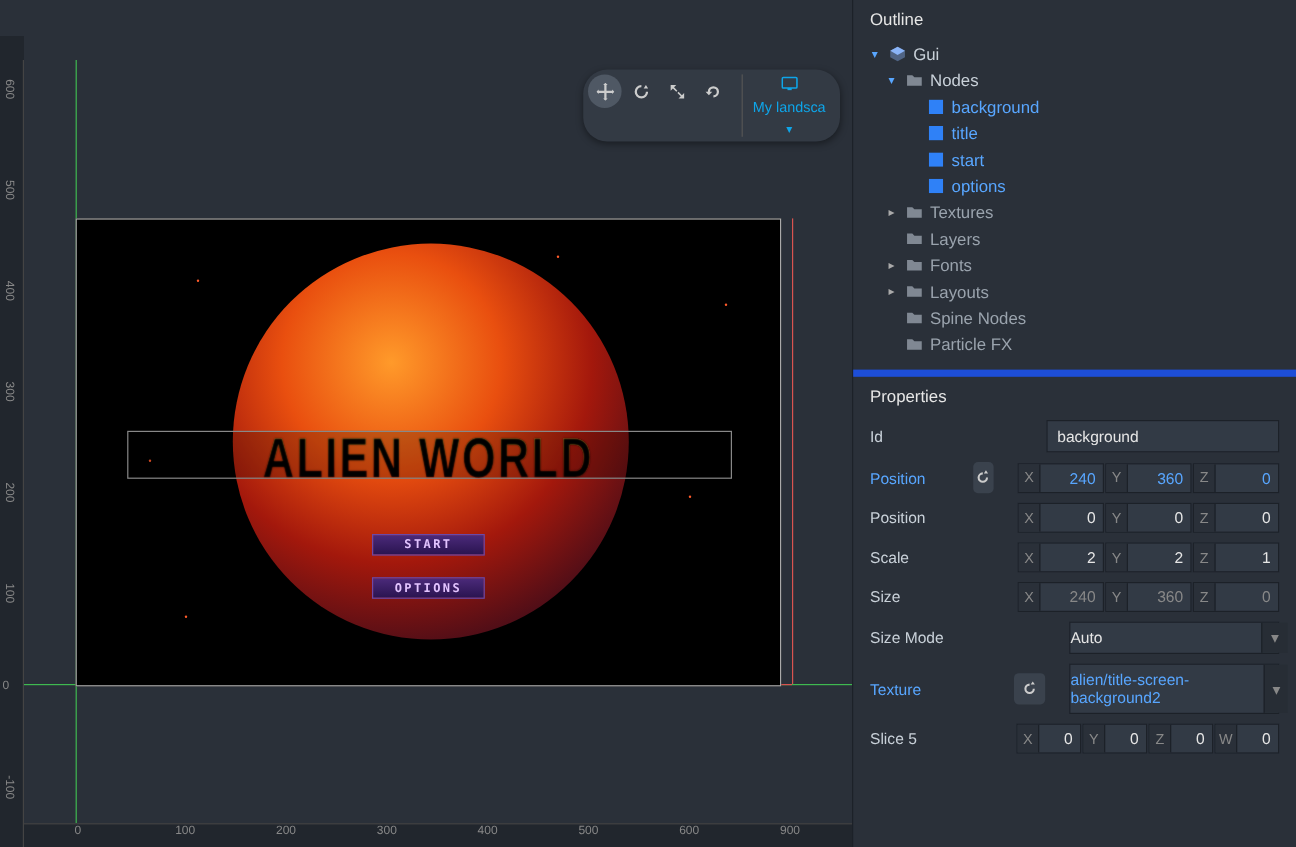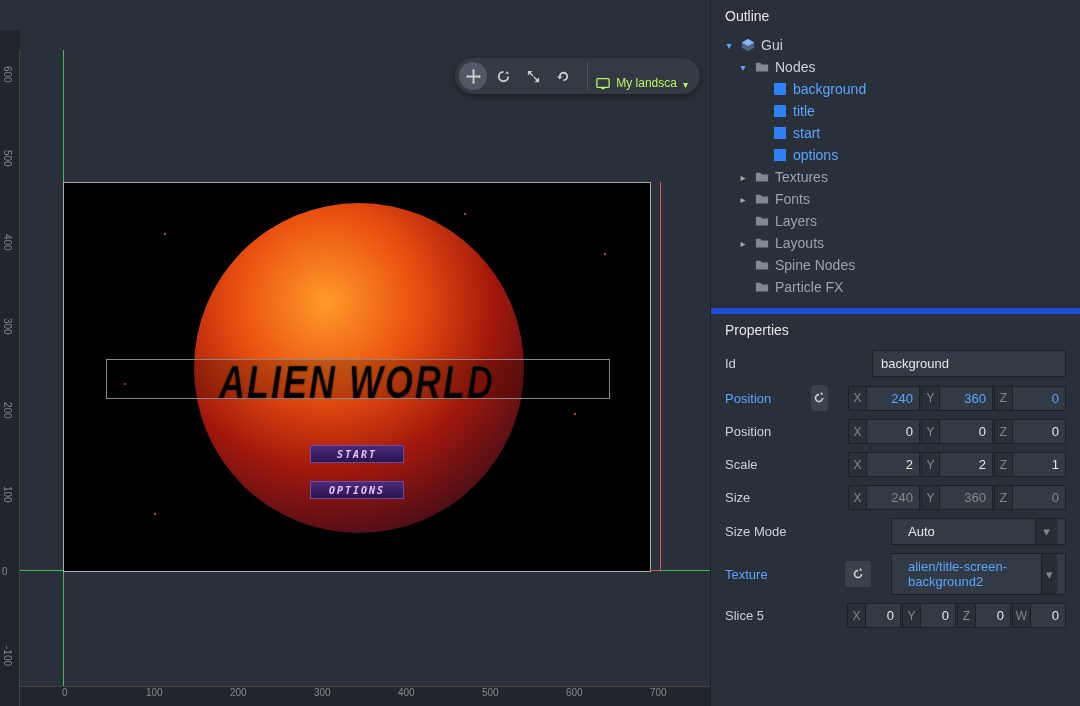--- a/index.html
+++ b/index.html
@@ -8,21 +8,21 @@
 
   
   .editor { flex: 1; display: flex; flex-direction: column; background: #2a3039; position: relative; }
   .tabbar { height: 30px; display: flex; border-bottom: 1px solid #000; background:#2a3039;}
   .tab { display: flex; align-items: center; gap: 6px; padding: 0 10px; border-bottom: 2px solid #ff8c00; font-size: 13px; color: #e6e6e6; }
   .tab .file-icon { width:12px; height:12px; }
   .tab .close { opacity:.7; }
   .ruler-v { position:absolute; left:0; top:50px; bottom:0; width:20px; background:#21262d; border-right:1px solid #444; z-index:2;}
   .ruler-corner { position:absolute; left:0; top:30px; width:20px; height:20px; background:#21262d; z-index:3;}
 
-  .canvas-area { position:absolute; left:20px; right:0; top:50px; bottom:20px; background:#2a3039; overflow:hidden;font-style:italic;}
+  .canvas-area { position:absolute; left:20px; right:0; top:50px; bottom:20px; background:#2a3039; overflow:hidden;}
   .bottom-ruler { position:absolute; left:20px; right:0; bottom:0; height:20px; background:#21262d; border-top:1px solid #444; z-index:2;}
   .btick { position:absolute; top:0; font-size:10px; color:#888; }
   .green-v { position:absolute; top:0; bottom:0; width:1px; background:#3fb950; }
   .green-h { position:absolute; left:0; right:0; height:1px; background:#3fb950; }
   .red-h { position:absolute; left:0; right:0; height:1px; background:#d9534f; }
   .red-v { position:absolute; top:0; bottom:0; width:1px; background:#d9534f; }
 
   .scene { position:absolute; border:1px solid #aaa; background:#000; overflow:hidden; }
   .scene .planet { position:absolute; border-radius:50%; background: radial-gradient(circle at 40% 30%, #ff9a2a, #e94f0f 30%, #a3180c 55%, #4a0d18 80%, #000 100%); }
   .scene .title-bar { position:absolute; border:1px solid #888; background:rgba(0,0,0,.2);}
@@ -31,21 +31,21 @@
     -webkit-background-clip: text; background-clip:text; color: transparent;
     font-family: 'Arial Black', Impact, sans-serif; text-shadow: 0 0 1px #000; transform: scaleY(1.3);}
   .scene .btn { position:absolute; background:linear-gradient(#4b2a7a,#2a1450); border:1px solid #6a49aa; color:#e3c4ff;
     font-size:10px; letter-spacing:2px; text-align:center; line-height:18px; font-family: monospace; font-weight:bold;}
   .scene .star { position:absolute; width:2px; height:2px; background:#ff5a2a; border-radius:50%; }
 
   .toolbar { position:absolute; top:58px; right:10px; display:flex; background:#333a44; border-radius:20px; padding:4px; gap:2px; z-index:5; box-shadow:0 2px 6px rgba(0,0,0,.4);}
   .tool-btn { width:28px; height:28px; border-radius:50%; display:flex; align-items:center; justify-content:center; color:#ccc; cursor:pointer;}
   .tool-btn.active { background:#4f5864;}
   .tool-btn svg{width:15px;height:15px;fill:currentColor;}
-  .layout-select { margin-left:8px; display:flex; align-items:flex-end; gap:6px; padding:0 8px; color:#bef264; font-size:12px; cursor:pointer; border-left:1px solid #555;}
+  .layout-select { margin-left:8px; display:flex; align-items:center; gap:6px; padding:0 8px; color:#0ea5e9; font-size:12px; cursor:pointer; border-left:1px solid #555;flex-direction:column;}
   .layout-select svg{width:14px;height:14px;fill:currentColor;}
 
   
   .right { width:370px; display:flex; flex-direction:column; background:#2a3039; border-left:1px solid #1c2128;}
   .panel-h { padding:8px 14px; font-size:14px; color:#e6e6e6;}
   .outline { flex:0 0 auto; }
   .tree { font-size:14px; padding: 2px 8px 10px 8px;}
   .tree-row { display:flex; align-items:center; gap:6px; padding:3px 4px; cursor:pointer; border-radius:3px;}
   .tree-row .caret { width:12px; text-align:center; color:#aaa; font-size:10px;}
   .tree-row .ticon { width:14px; height:14px; display:inline-flex; align-items:center; justify-content:center;}
@@ -67,21 +67,21 @@
   .reset-btn { width:26px;height:26px;background:#3a424d;border-radius:4px;display:flex;align-items:center;justify-content:center;color:#ccc;cursor:pointer;}
   .reset-btn svg{width:14px;height:14px;fill:currentColor;}
   .reset-spacer{width:26px;}
   .xyz { display:flex; flex:1; gap:1px;}
   .axis { display:flex; align-items:center; background:#323a45; border:1px solid #1c2128;}
   .axis .al { width:18px;text-align:center;color:#888;font-size:12px;background:#2a3039;border-right:1px solid #1c2128; align-self:stretch; display:flex;align-items:center;justify-content:center;}
   .axis input { width:52px; background:transparent; border:0; color:#e6e6e6; font-size:13px; text-align:right; padding:4px 6px; outline:none;}
   .axis input.hl{color:#58a6ff;}
   .axis input.dim{color:#888;}
   .text-input { flex:1; background:#323a45; border:1px solid #1c2128; color:#e6e6e6; padding:5px 8px; font-size:13px; outline:none;}
-  .select { flex:1; background:#323a45; border:1px solid #1c2128; display:flex; align-items:center; padding:5px 16px; font-size:13px; justify-content:space-between; cursor:pointer;}
+  .select { flex:1; background:#323a45; border:1px solid #1c2128; display:flex; align-items:center; padding:5px 0; font-size:13px; justify-content:space-between; cursor:pointer;}
   .select .sval{color:#e6e6e6;}
   .select .sval.hl{color:#58a6ff;}
   .select .sarrow{width:22px;text-align:center;color:#888;background:#272d35;margin:-5px -8px -5px 6px;align-self:stretch;display:flex;align-items:center;justify-content:center;border-left:1px solid #1c2128;}
 </style>
 </head>
 <body>
 
 <div class="app">
 
   <div class="editor">
@@ -99,21 +99,21 @@
     </div>
 
     <div class="bottom-ruler">
       <div class="btick" style="left:42px;">0</div>
       <div class="btick" style="left:126px;">100</div>
       <div class="btick" style="left:210px;">200</div>
       <div class="btick" style="left:294px;">300</div>
       <div class="btick" style="left:378px;">400</div>
       <div class="btick" style="left:462px;">500</div>
       <div class="btick" style="left:546px;">600</div>
-      <div class="btick" style="left:630px;">700</div>
+      <div class="btick" style="left:630px;">900</div>
     </div>
 
     <div class="toolbar">
       <div class="tool-btn active">
         <svg viewBox="0 0 16 16">
             <path d="M8 0l2 2H9v5h5V6l2 2-2 2V9H9v5h1l-2 2-2-2h1V9H2v1L0 8l2-2v1h5V2H6z"></path>
           </svg>
       </div>
       <div class="tool-btn">
         <svg viewBox="0 0 16 16">
@@ -226,36 +226,36 @@
         <div class="tree-row indent-1">
           <span class="caret closed"></span>
           <span class="ticon folder-icon">
               <svg viewBox="0 0 16 16" width="14" height="14">
                 <path fill="currentColor" d="M1 3h5l2 2h7v8H1z"></path>
               </svg>
             </span>
           <span class="lbl dim">Textures</span>
         </div>
         <div class="tree-row indent-1">
+          <span class="caret none"></span>
+          <span class="ticon folder-icon">
+              <svg viewBox="0 0 16 16" width="14" height="14">
+                <path fill="currentColor" d="M1 3h5l2 2h7v8H1z"></path>
+              </svg>
+            </span>
+          <span class="lbl dim">Layers</span>
+        </div>
+        <div class="tree-row indent-1">
           <span class="caret closed"></span>
           <span class="ticon folder-icon">
               <svg viewBox="0 0 16 16" width="14" height="14">
                 <path fill="currentColor" d="M1 3h5l2 2h7v8H1z"></path>
               </svg>
             </span>
           <span class="lbl dim">Fonts</span>
-        </div>
-        <div class="tree-row indent-1">
-          <span class="caret none"></span>
-          <span class="ticon folder-icon">
-              <svg viewBox="0 0 16 16" width="14" height="14">
-                <path fill="currentColor" d="M1 3h5l2 2h7v8H1z"></path>
-              </svg>
-            </span>
-          <span class="lbl dim">Layers</span>
         </div>
         <div class="tree-row indent-1">
           <span class="caret closed"></span>
           <span class="ticon folder-icon">
               <svg viewBox="0 0 16 16" width="14" height="14">
                 <path fill="currentColor" d="M1 3h5l2 2h7v8H1z"></path>
               </svg>
             </span>
           <span class="lbl dim">Layouts</span>
         </div>

